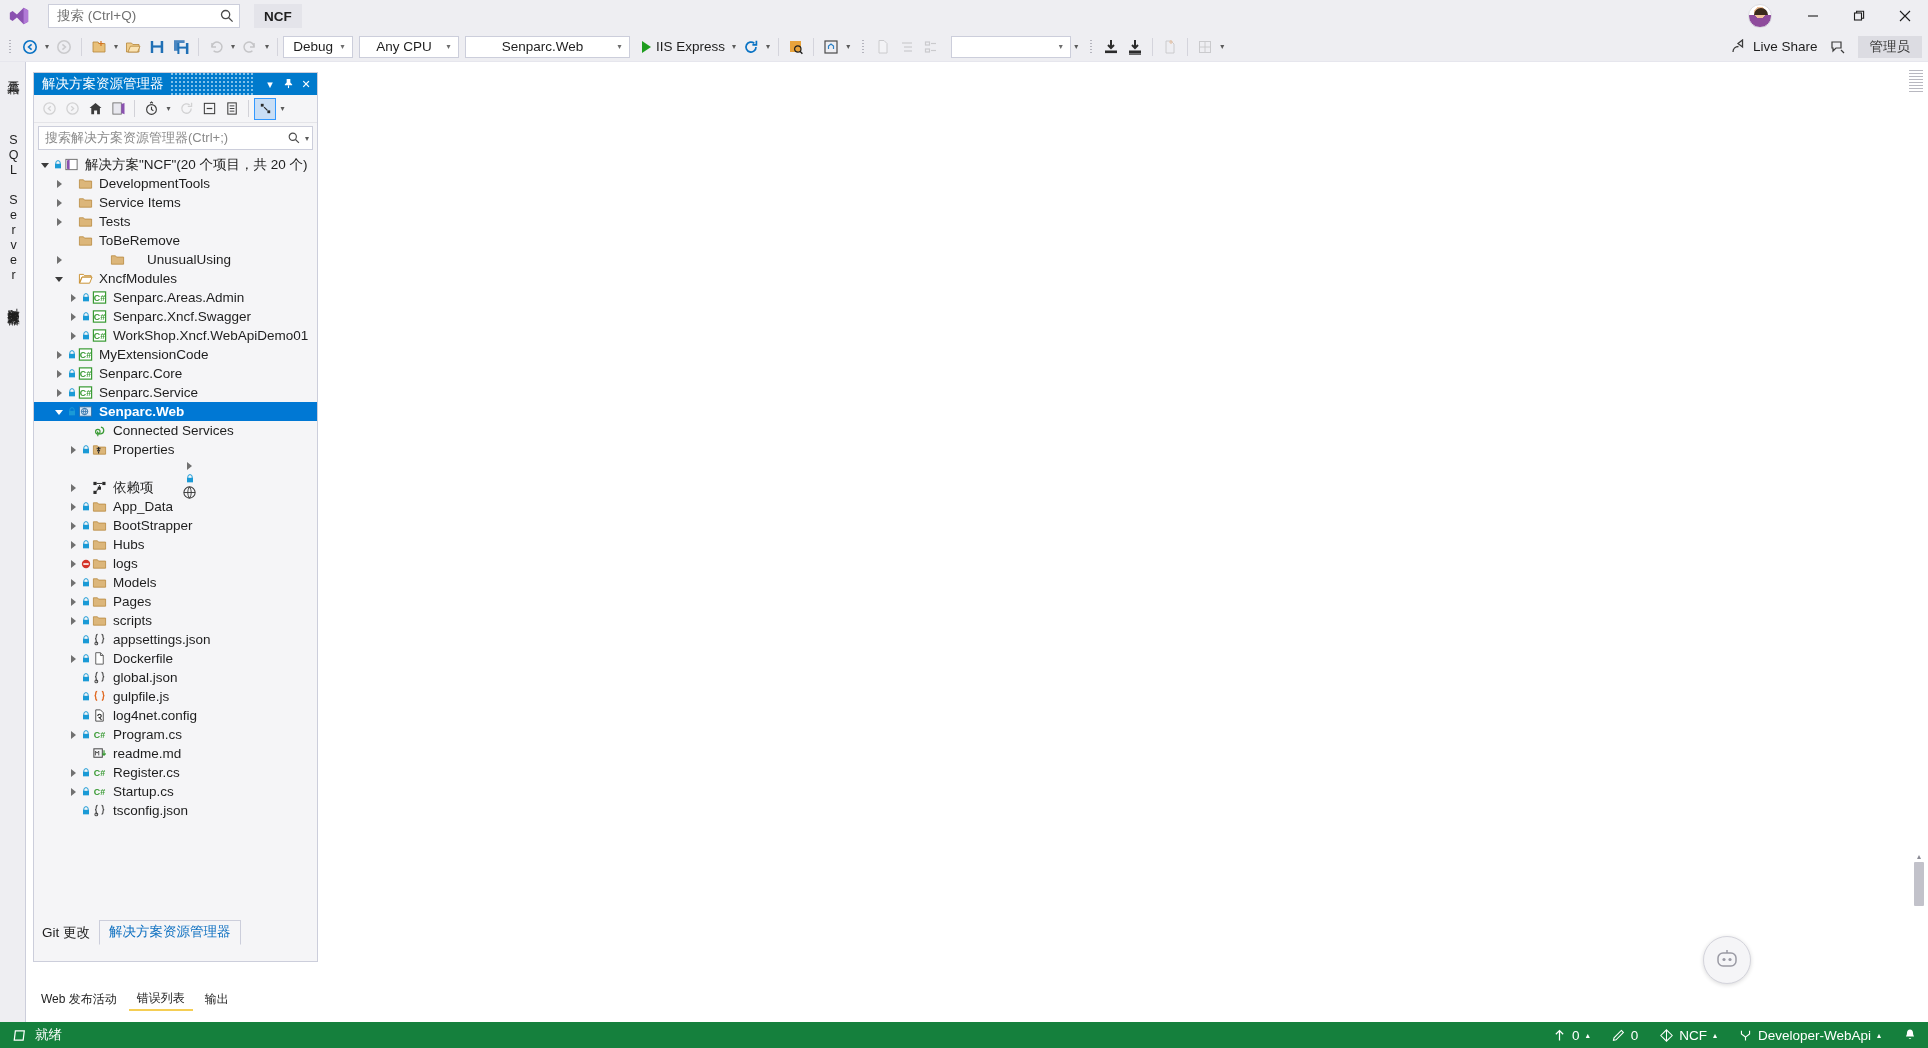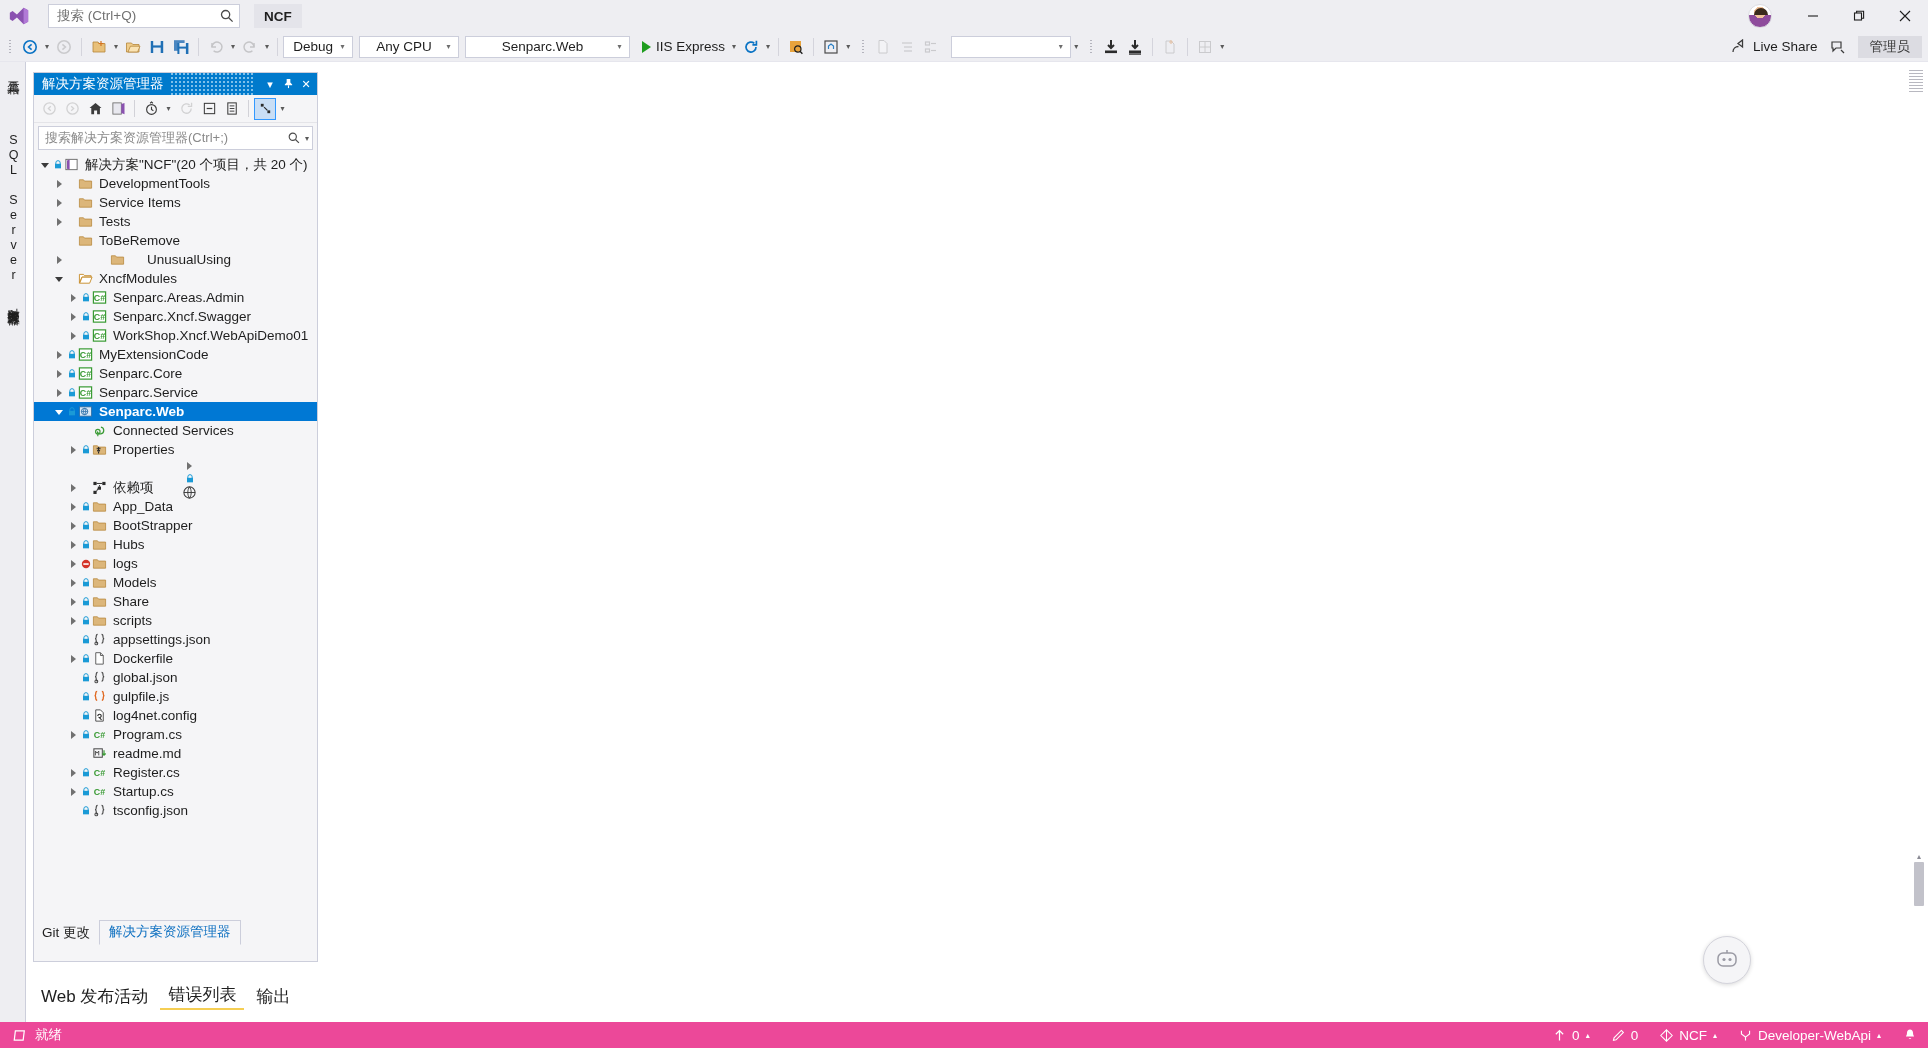--- a/index.html
+++ b/index.html
@@ -168,21 +168,21 @@
   
   .se-tabs {
     position: absolute; top: 923px; left: 33px; width: 285px; height: 22px;
     display: flex; align-items: flex-end; font-size: 13.5px;
   }
   .se-tab { padding: 2px 9px 3px; color: #1e1e1e; white-space: nowrap; }
   .se-tab.active { background: #f5f5f7; border: 1px solid #cccedb; border-bottom: 1px solid #f5f5f7; color: #0e70c0; }
 
   .bot-tabs {
     position: absolute; top: 988px; left: 33px; width: 400px; height: 22px;
-    display: flex; align-items: flex-end; font-size: 17px; gap: 4px;
+    display: flex; align-items: center; font-size: 12px; gap: 4px;
   }
   .bot-tab { padding: 2px 8px; color: #1e1e1e; white-space: nowrap; }
   .bot-tab.active-underline { border-bottom: 2px solid #f5ce53; }
   .mini-map {
     position: absolute; right: 5px; top: 70px; width: 14px; height: 22px;
     background-image: repeating-linear-gradient(#b8b8c0 0 1px, transparent 1px 3px);
   }
   .scroll-thumb {
     position: absolute; right: 4px; top: 862px; width: 10px; height: 44px;
     background: #c2c2ca; border-radius: 1px;
@@ -192,21 +192,21 @@
   .chat-bubble {
     position: absolute; right: 177px; bottom: 64px; width: 48px; height: 48px;
     border-radius: 50%; background: #f5f5f7; border: 1px solid #d4d4dc;
     display: flex; align-items: center; justify-content: center;
     box-shadow: 0 1px 4px rgba(0,0,0,.15);
   }
 
   
   .statusbar {
     position: absolute; bottom: 0; left: 0; width: 1928px; height: 26px;
-    background: #ec4899; color: #fff; display: flex; align-items: center;
+    background: #15803d; color: #fff; display: flex; align-items: center;
     font-size: 13.5px;
   }
   .sb-left { display: flex; align-items: center; gap: 8px; padding-left: 12px; }
   .sb-right { margin-left: auto; display: flex; align-items: center; }
   .sb-item { display: flex; align-items: center; gap: 6px; padding: 0 11px; height: 26px; }
   .sb-caret { font-size: 8px; }
   .left-orange { position: absolute; left: 0; top: 32px; width: 3px; height: 990px; background: #c0703c; }
 </style>
 </head>
 <body>
@@ -918,21 +918,21 @@
           <svg width="10" height="11" viewBox="0 0 12 12">
             <path d="M3.4 5.4V4a2.6 2.6 0 0 1 5.2 0v1.4" fill="none" stroke="#1a9ad6" stroke-width="1.2"></path>
             <rect x="2.4" y="5.2" width="7.2" height="5.4" fill="#1a9ad6"></rect>
           </svg>
         </span>
         <span class="ico">
           <svg width="15" height="15" viewBox="0 0 16 16">
             <path d="M1.5 4h4.3l1.2 1.4H14.5V13H1.5z" fill="#dcb67a" stroke="#b5863a" stroke-width=".8"></path>
           </svg>
         </span>
-        <span class="lbl">Share</span>
+        <span class="lbl">Pages</span>
       </div>
       <div class="node" style="padding-left: 32px;">
         <span class="exp">
           <span class="arr-c"></span>
         </span>
         <span class="lock">
           <svg width="10" height="11" viewBox="0 0 12 12">
             <path d="M3.4 5.4V4a2.6 2.6 0 0 1 5.2 0v1.4" fill="none" stroke="#1a9ad6" stroke-width="1.2"></path>
             <rect x="2.4" y="5.2" width="7.2" height="5.4" fill="#1a9ad6"></rect>
           </svg>

